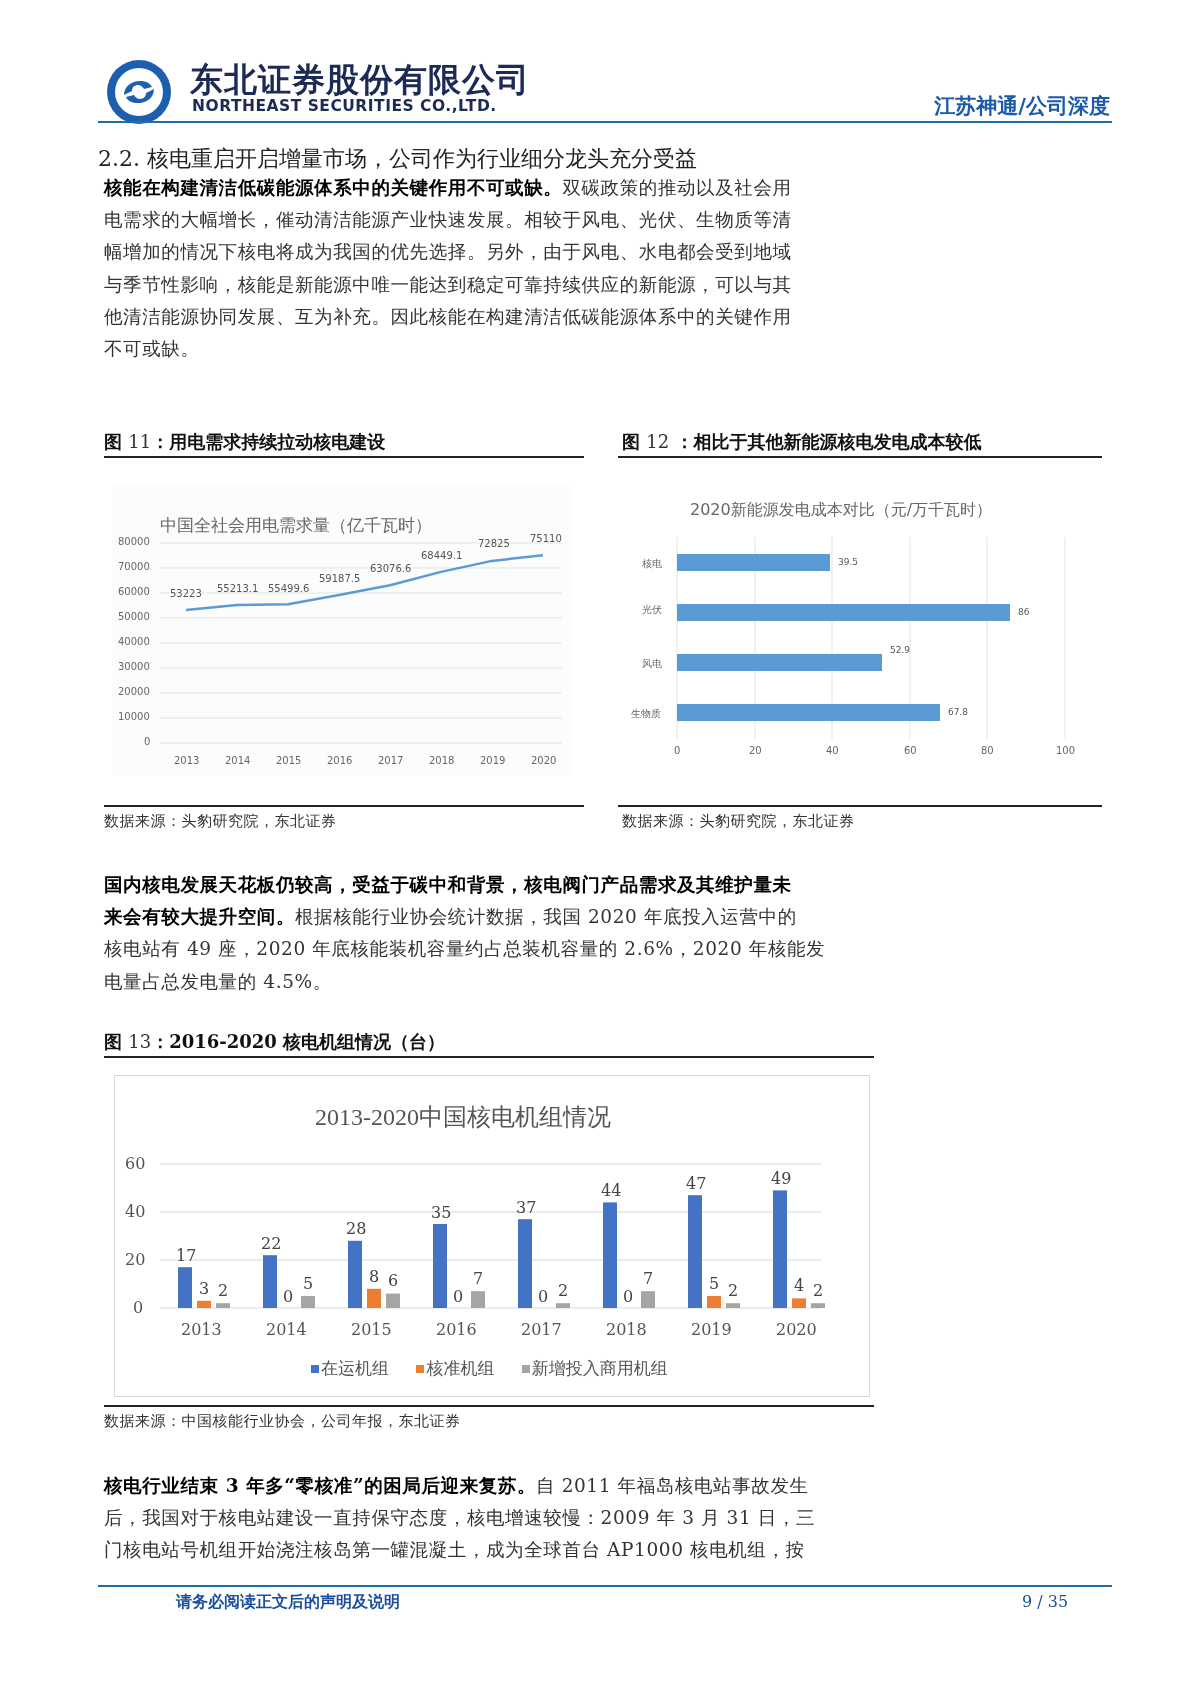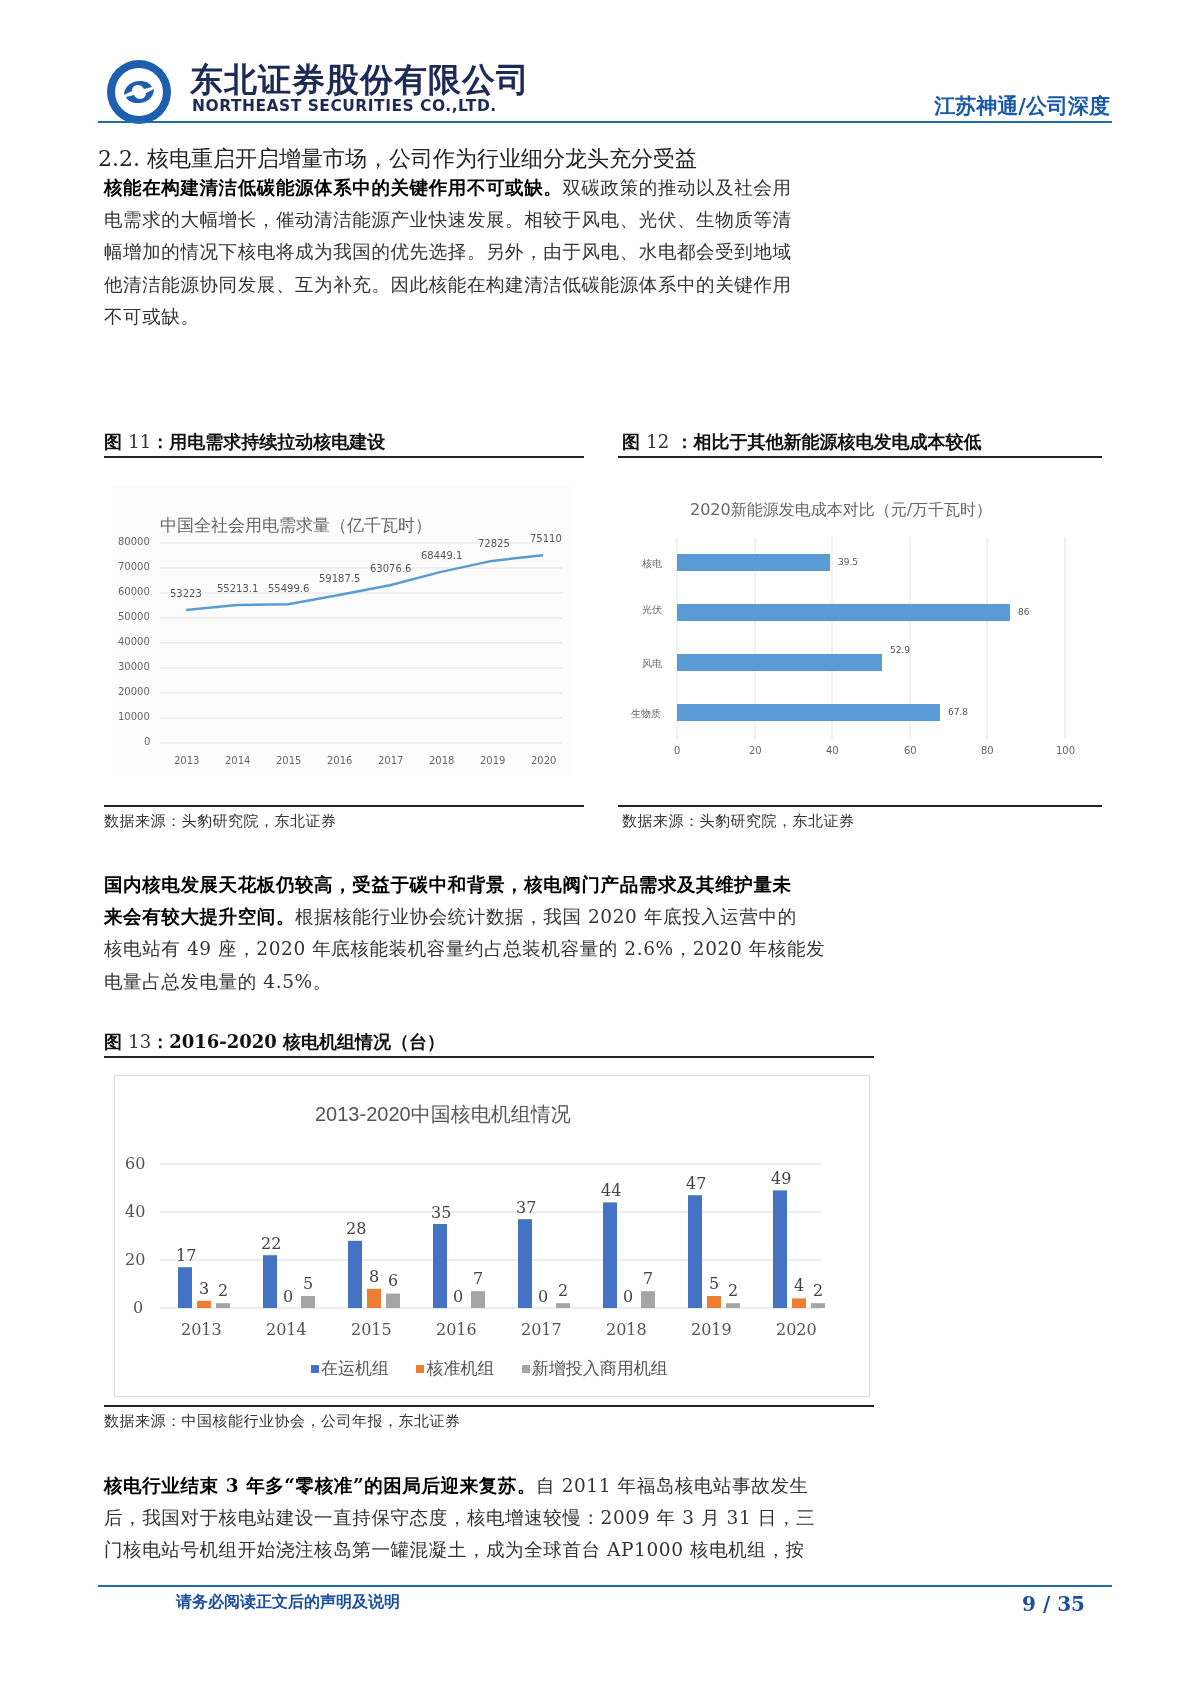--- a/index.html
+++ b/index.html
@@ -25,31 +25,31 @@
   .rule-dark { height: 2px; background: #222; }
   .src { font-size: 15px; color: #333; white-space: nowrap; letter-spacing: 0.5px; }
 
   
   .c1-title { font-family: "DejaVu Sans", sans-serif; font-size: 17px; color: #666; white-space: nowrap; }
   .axis-lbl { font-family: "DejaVu Sans", sans-serif; font-size: 10px; color: #666; position: absolute; white-space: nowrap; }
   .data-lbl { font-family: "DejaVu Sans", sans-serif; font-size: 10px; color: #555; position: absolute; white-space: nowrap; }
 
   
   .c3-frame { left: 114px; top: 1075px; width: 754px; height: 320px; border: 1px solid #d9d9d9; background: #fff; }
-  .c3-title { font-family: Liberation Sans, sans-serif; font-size: 20px; color: #555; white-space: nowrap; }
+  .c3-title { font-family: Liberation Serif, serif; font-size: 24px; color: #555; white-space: nowrap; }
   .c3-axis { font-family: "DejaVu Serif", serif; font-size: 16px; color: #555; position: absolute; white-space: nowrap; }
   .c3-val { font-family: "DejaVu Serif", serif; font-size: 16px; color: #444; position: absolute; white-space: nowrap; }
   .legend { font-family: "DejaVu Sans", sans-serif; font-size: 17px; color: #555; white-space: nowrap; }
   .legend .sw { display: inline-block; width: 8px; height: 8px; margin-right: 2px; vertical-align: middle; }
   .legend .item { margin-right: 22px; }
 
   
   .footer-rule { left: 98px; top: 1585px; width: 1014px; height: 2px; background: #1f6ea8; }
   .footer-left { left: 176px; top: 1592px; font-weight: bold; font-size: 16px; color: #1a4f9e; white-space: nowrap; }
-  .footer-right { left: 1022px; top: 1592px; font-size: 20px; font-weight: bold; color: #1a4f9e; white-space: nowrap; }
+  .footer-right { left: 1022px; top: 1592px; font-size: 16px; font-weight: normal; color: #1a4f9e; white-space: nowrap; }
 </style>
 </head>
 <body>
 
 <div class="abs logo">
   <svg width="70" height="70" viewBox="0 0 70 70">
     <circle cx="35" cy="35" r="32" fill="#1d5fae"></circle>
     <circle cx="35" cy="35" r="24" fill="#ffffff"></circle>
     <path d="M20 38 C 20 22, 44 20, 48 30 L 40 32 C 37 26, 28 27, 28 34 Z" fill="#1d5fae"></path>
     <path d="M50 32 C 50 48, 26 50, 22 40 L 30 38 C 33 44, 42 43, 42 36 Z" fill="#1d5fae"></path>
@@ -59,20 +59,21 @@
 <div class="abs brand-en">NORTHEAST SECURITIES CO.,LTD.</div>
 <div class="abs header-right">江苏神通/公司深度</div>
 <div class="abs header-rule"></div>
 
 <div class="abs section-title">2.2.  核电重启开启增量市场，公司作为行业细分龙头充分受益</div>
 
 <div class="abs para" style="top:172px;">
   <span class="ln"><b>核能在构建清洁低碳能源体系中的关键作用不可或缺。</b><span>双碳政策的推动以及社会用</span></span>
   <span class="ln">电需求的大幅增长，催动清洁能源产业快速发展。相较于风电、光伏、生物质等清</span>
   <span class="ln">幅增加的情况下核电将成为我国的优先选择。另外，由于风电、水电都会受到地域</span>
+  <span class="ln">与季节性影响，核能是新能源中唯一能达到稳定可靠持续供应的新能源，可以与其</span>
   <span class="ln">他清洁能源协同发展、互为补充。因此核能在构建清洁低碳能源体系中的关键作用</span>
   <span class="ln">不可或缺。</span>
 </div>
 
 <div class="abs fig-cap" style="left:104px; top:430px;">
   <span>图 </span><span class="num">11</span><span>：用电需求持续拉动核电建设</span>
 </div>
 <div class="abs rule-dark" style="left:104px; top:456px; width:480px;"></div>
 
 <div class="abs" style="left:112px; top:485px; width:460px; height:290px; background:#fcfcfc;">

